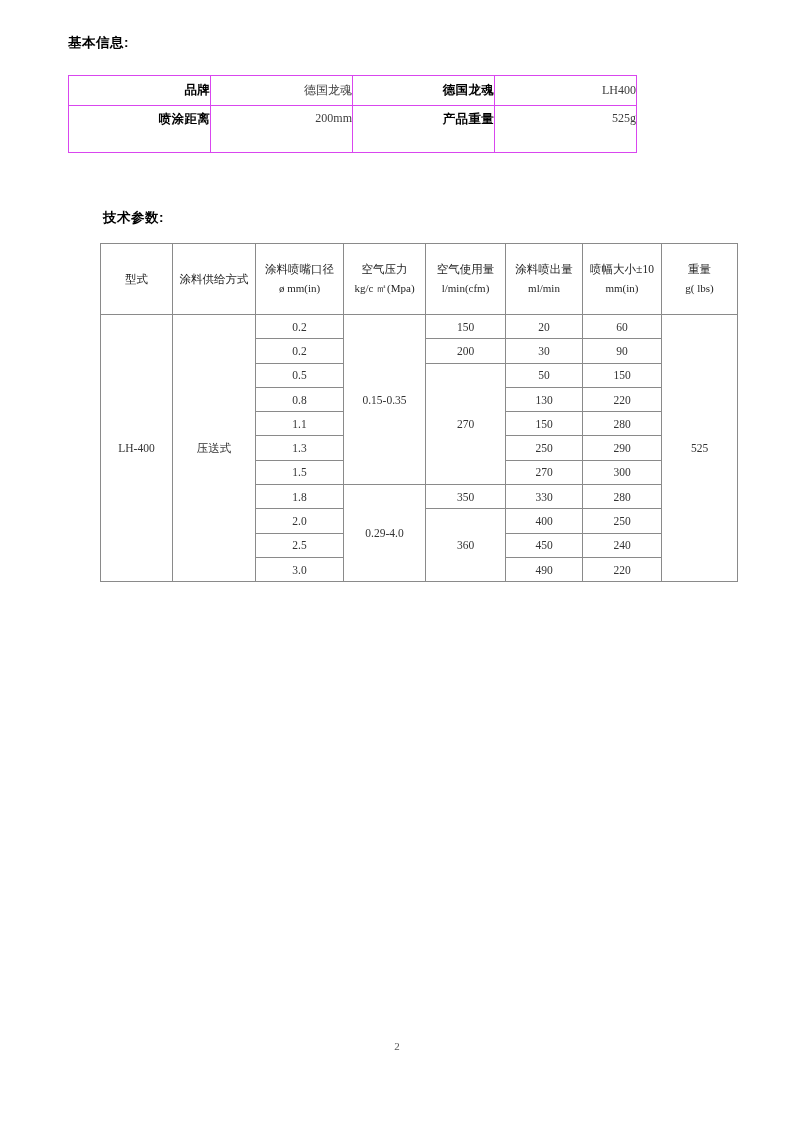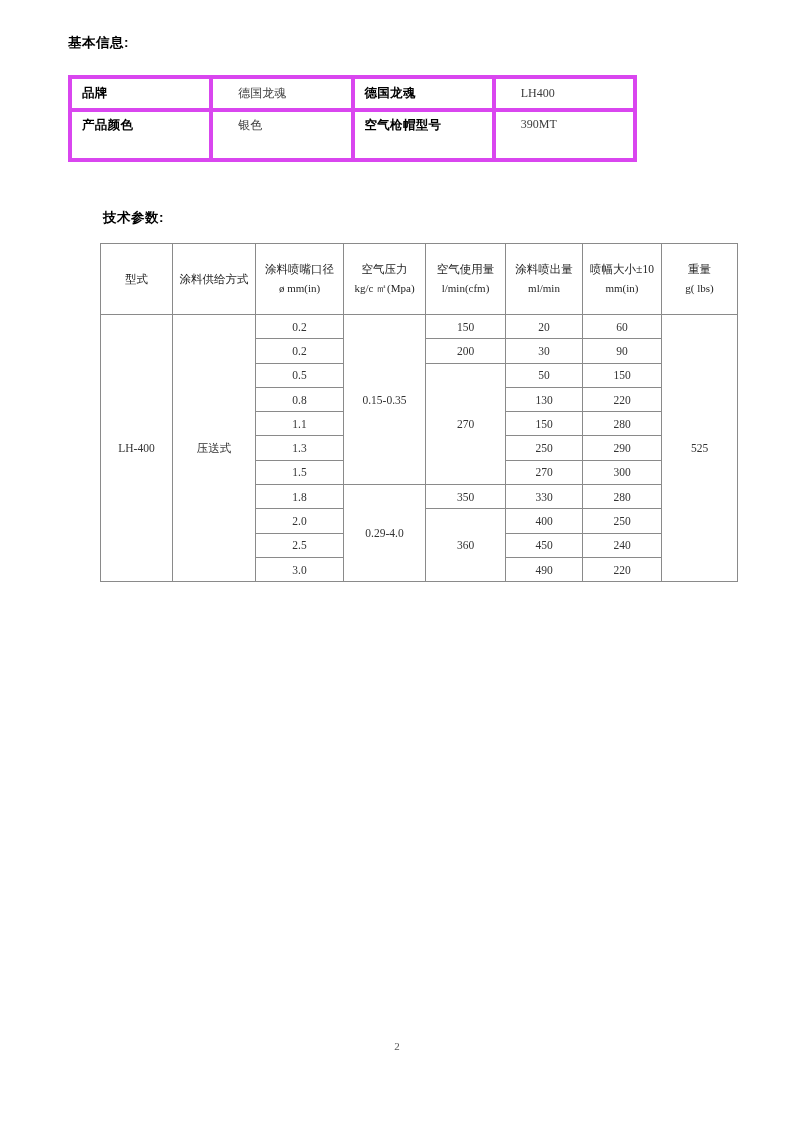--- a/index.html
+++ b/index.html
@@ -59,21 +59,22 @@
 
   
   #table-basic {
     left: 68px;
     top: 75px;
     width: 569px;
     border: 1.6px solid #1a1a1a;
   }
   #table-basic td {
     height: 29px;
-    border: 4px solid #d946ef;
+    border: 1px solid #d946ef;
+    text-align: right;
   }
   #table-basic tr:last-child td { height: 41px; }
   #table-basic td.lbl {
     font-family: "Liberation Sans", "DejaVu Sans", sans-serif;
     font-weight: bold;
     font-size: 12.5px;
     color: #000;
     padding-left: 10px;
     letter-spacing: 0.3px;
   }
@@ -147,24 +148,24 @@
 
   <table class="doc-table" id="table-basic">
     <tbody>
       <tr>
         <td class="lbl">品牌</td>
         <td class="val">德国龙魂</td>
         <td class="lbl">德国龙魂</td>
         <td class="val">LH400</td>
       </tr>
       <tr>
-        <td class="lbl">产品颜色</td>
-        <td class="val">银色</td>
-        <td class="lbl">空气枪帽型号</td>
-        <td class="val">390MT</td>
+        <td class="lbl">喷涂距离</td>
+        <td class="val">200mm</td>
+        <td class="lbl">产品重量</td>
+        <td class="val">525g</td>
       </tr>
     </tbody>
   </table>
 
   <div class="section-heading" id="heading-tech">技术参数:</div>
 
   <table class="doc-table" id="table-tech">
     <colgroup>
       <col class="c-model">
         <col class="c-supply">

